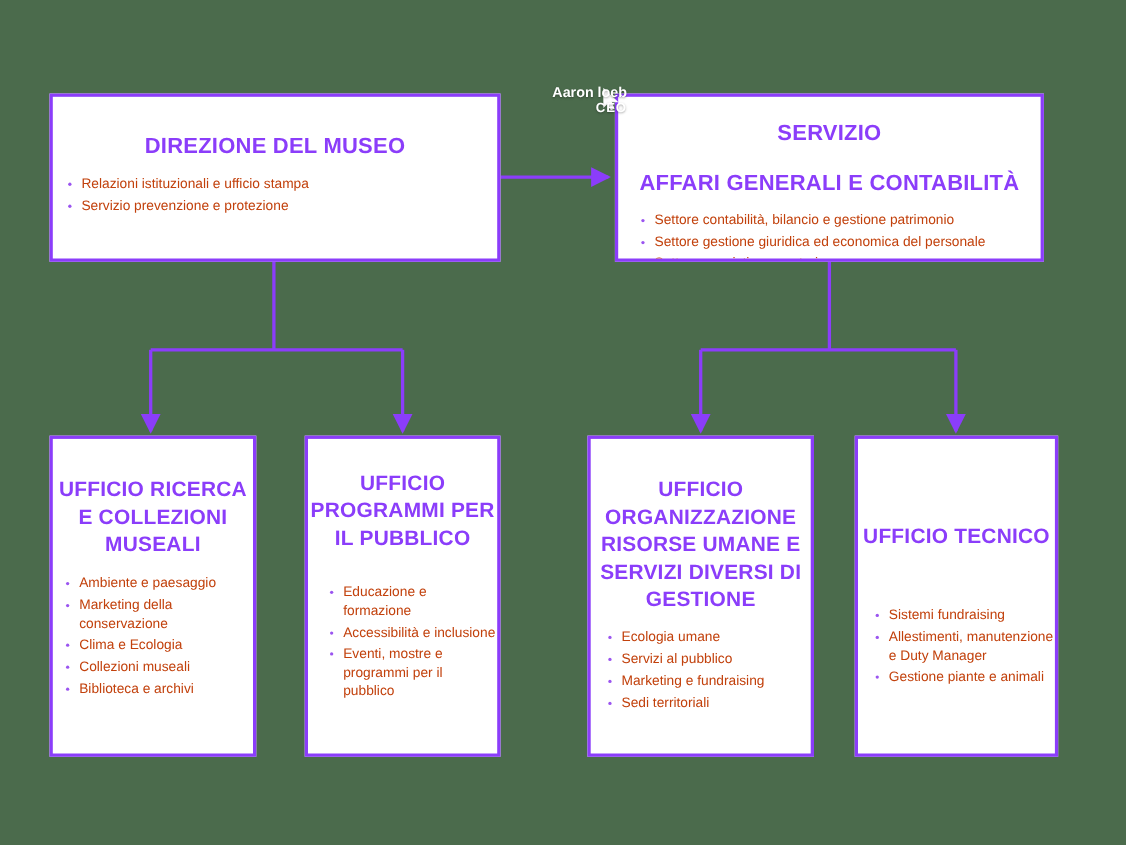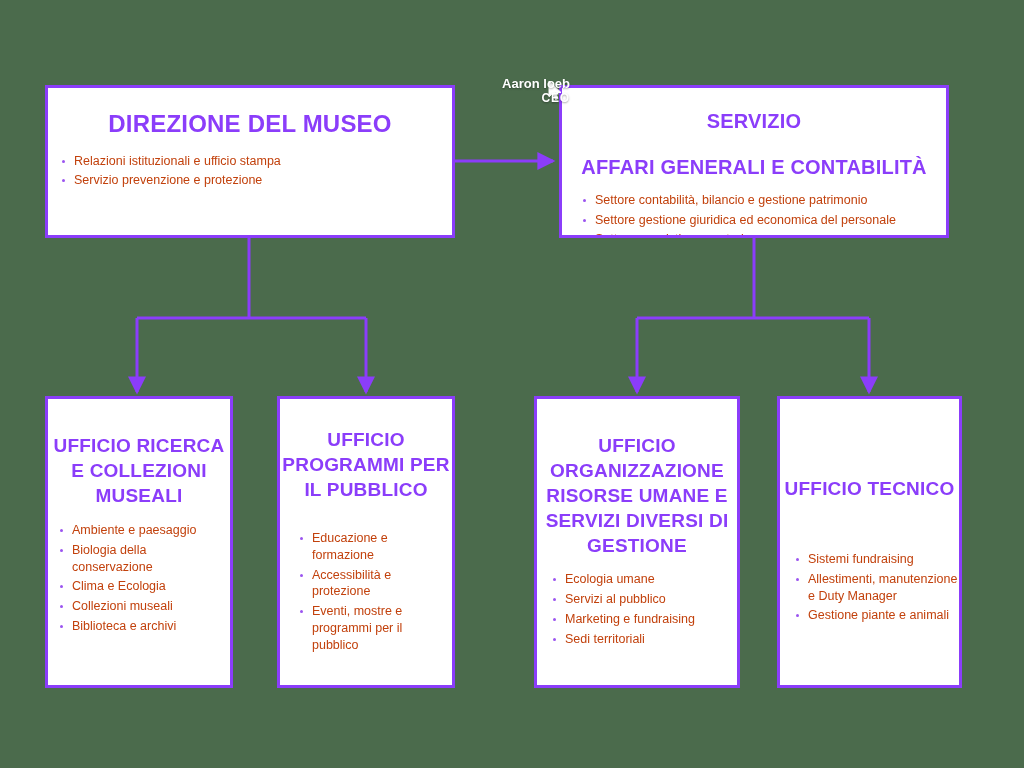--- a/index.html
+++ b/index.html
@@ -66,21 +66,21 @@
     width: 3px;
     height: 3px;
     border-radius: 50%;
     background: #9b55f0;
   }
 
   
   #node-direzione {
     left: 45px;  top: 85px;  width: 410px;  height: 153px;
   }
-  #node-direzione .node-title { font-size: 24px; margin-top: 20px; }
+  #node-direzione .node-title { font-size: 20px; margin-top: 32px; }
   #node-direzione .node-list  { margin: 13px 0 0 10px; font-size: 12.5px; }
 
   #node-servizio {
     left: 559px; top: 85px;  width: 390px;  height: 153px;
   }
   #node-servizio .node-title { font-size: 20px; margin-top: 20px; }
   #node-servizio .node-list  { margin: 11px 0 0 17px; font-size: 12.5px; }
 
   #node-ricerca {
     left: 45px;  top: 396px; width: 188px; height: 292px;
@@ -179,32 +179,32 @@
       <li>Settore contabilità, bilancio e gestione patrimonio</li>
       <li>Settore gestione giuridica ed economica del personale</li>
       <li>Settore acquisti e segreteria</li>
     </ul>
   </div>
 
   <div class="node" id="node-ricerca">
     <div class="node-title">UFFICIO RICERCA E COLLEZIONI MUSEALI</div>
     <ul class="node-list">
       <li>Ambiente e paesaggio</li>
-      <li>Biologia della conservazione</li>
+      <li>Marketing della conservazione</li>
       <li>Clima e Ecologia</li>
       <li>Collezioni museali</li>
       <li>Biblioteca e archivi</li>
     </ul>
   </div>
 
   <div class="node" id="node-programmi">
     <div class="node-title">UFFICIO PROGRAMMI PER IL PUBBLICO</div>
     <ul class="node-list">
       <li>Educazione e formazione</li>
-      <li>Accessibilità e protezione</li>
+      <li>Accessibilità e inclusione</li>
       <li>Eventi, mostre e programmi per il pubblico</li>
     </ul>
   </div>
 
   <div class="node" id="node-organizzazione">
     <div class="node-title">UFFICIO ORGANIZZAZIONE RISORSE UMANE E SERVIZI DIVERSI DI GESTIONE</div>
     <ul class="node-list">
       <li>Ecologia umane</li>
       <li>Servizi al pubblico</li>
       <li>Marketing e fundraising</li>

